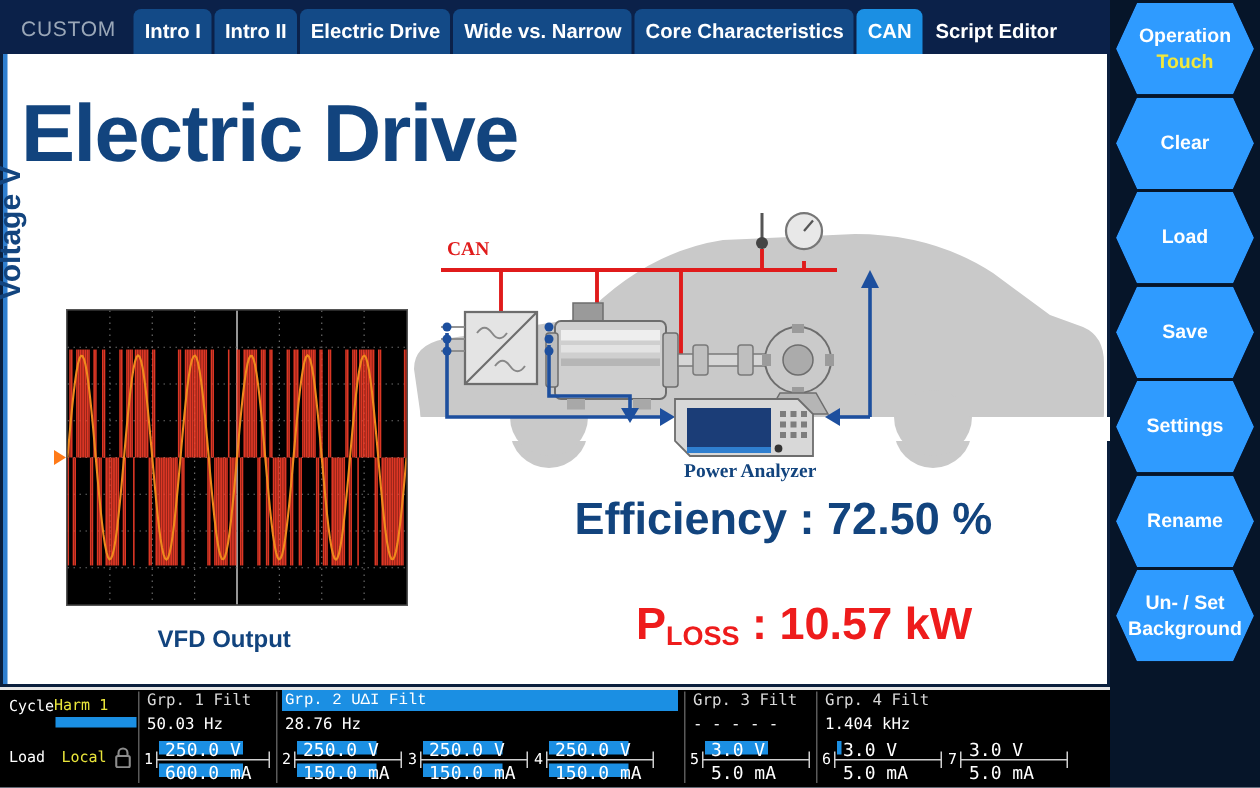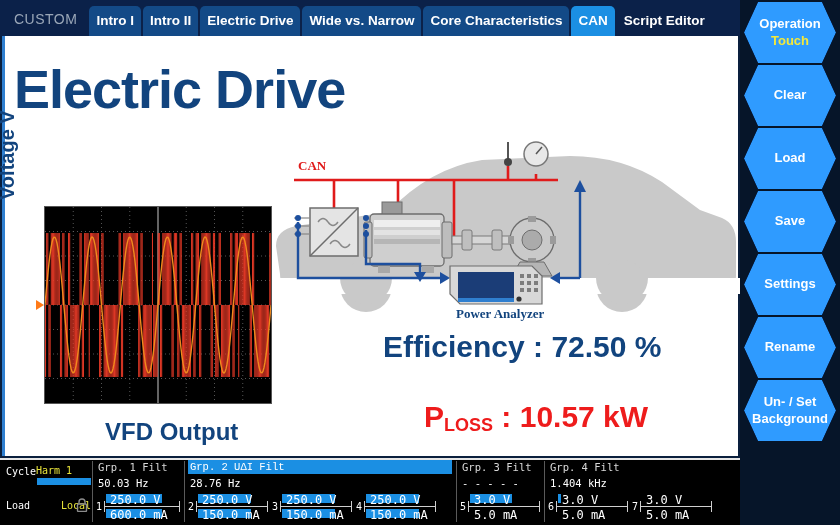--- a/index.html
+++ b/index.html
@@ -60,21 +60,21 @@
     position:absolute;left:44px;top:206px;width:228px;height:198px;
     background:#000000;border:1px solid #555;box-sizing:border-box;
   }
   .trigmark{
     position:absolute;left:36px;top:300px;width:0;height:0;
     border-left:8px solid #ff7a18;
     border-top:5px solid transparent;border-bottom:5px solid transparent;
   }
   .scope-caption{
     position:absolute;left:105px;top:418px;
-    font-size:24px;font-weight:bold;color:#12447e;
+    font-size:16px;font-weight:bold;color:#12447e;
   }
 
   
   .eff{
     position:absolute;left:383px;top:330px;
     font-size:30px;font-weight:bold;color:#12447e;white-space:nowrap;
   }
   .ploss{
     position:absolute;left:424px;top:400px;
     font-size:30px;font-weight:bold;color:#ee1c1c;white-space:nowrap;
@@ -539,21 +539,21 @@
   </div>
 
   <div class="statusbar">
     <div class="sb-top-line"></div>
 
     <div class="sb-left">
       <div class="sb-row lbl" style="left:2px;top:6px;">Cycle</div>
       <div class="sb-row yel" style="left:32px;top:5px;">Harm 1</div>
       <div class="minibar" style="left:33px;top:18px;width:54px;"></div>
       <div class="sb-row lbl" style="left:2px;top:40px;">Load</div>
-      <div class="sb-row yel" style="left:37px;top:40px;margin-left:20px;">Local</div>
+      <div class="sb-row yel" style="left:37px;top:40px;">Local</div>
       <svg style="position:absolute;left:72px;top:38px;" width="12" height="14">
         <path d="M3,6 L3,4 a3,3 0 0,1 6,0 L9,6" fill="none" stroke="#8c8c8c" stroke-width="1.4"></path>
         <rect x="1.5" y="6" width="9" height="7.5" rx="1" fill="none" stroke="#8c8c8c" stroke-width="1.4"></rect>
       </svg>
     </div>
 
     <div id="groups-host">
         <div class="grp" style="left: 96px; width: 88px;">
           <div class="grp-hdr" style="width: auto;">Grp.  1 Filt</div>
           <div class="grp-freq">50.03   Hz</div>

